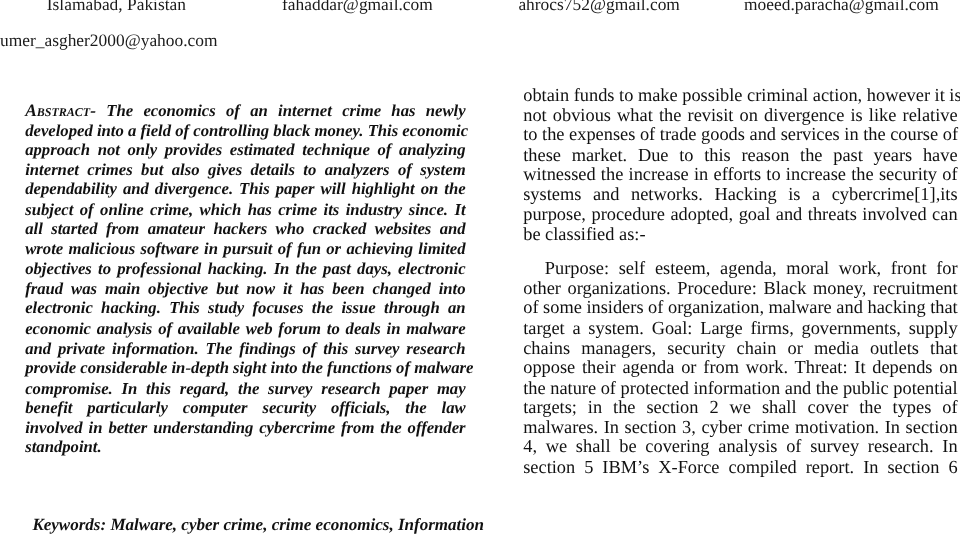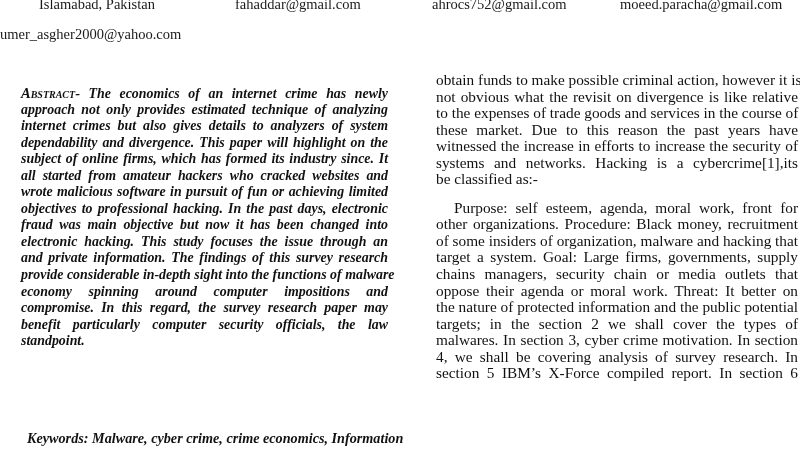--- a/index.html
+++ b/index.html
@@ -76,56 +76,59 @@
 <body>
 
 <div class="header-line" style="left:39px; top:-4px;">Islamabad, Pakistan</div>
 <div class="header-line" style="left:235px; top:-4px;">fahaddar@gmail.com</div>
 <div class="header-line" style="left:432px; top:-4px;">ahrocs752@gmail.com</div>
 <div class="header-line" style="left:620px; top:-4px;">moeed.paracha@gmail.com</div>
 <div class="header-line" style="left:0px; top:14px;margin-top:12px;">umer_asgher2000@yahoo.com</div>
 
 <div class="col left-col">
   <span class="line"><span class="abstract-label">Abstract-</span><span> The economics of an internet crime has newly</span></span>
+  <span class="line">developed into a field of controlling black money. This economic</span>
   <span class="line">approach not only provides estimated technique of analyzing</span>
   <span class="line">internet crimes but also gives details to analyzers of system</span>
   <span class="line">dependability and divergence. This paper will highlight on the</span>
-  <span class="line">subject of online firms, which has formed its industry since. It</span>
+  <span class="line">subject of online crime, which has crime its industry since. It</span>
   <span class="line">all started from amateur hackers who cracked websites and</span>
   <span class="line">wrote malicious software in pursuit of fun or achieving limited</span>
   <span class="line">objectives to professional hacking. In the past days, electronic</span>
   <span class="line">fraud was main objective but now it has been changed into</span>
   <span class="line">electronic hacking. This study focuses the issue through an</span>
+  <span class="line">economic analysis of available web forum to deals in malware</span>
   <span class="line">and private information. The findings of this survey research</span>
   <span class="line">provide considerable in-depth sight into the functions of malware</span>
-  <span class="line">economy spinning around computer impositions and</span>
   <span class="line">compromise. In this regard, the survey research paper may</span>
   <span class="line">benefit particularly computer security officials, the law</span>
+  <span class="line">involved in better understanding cybercrime from the offender</span>
   <span class="line last">standpoint.</span>
 </div>
 
 <div class="keywords">Keywords: Malware, cyber crime, crime economics, Information</div>
 
 <div class="col right-col">
   <div>
     <span class="line">obtain funds to make possible criminal action, however it is</span>
     <span class="line">not obvious what the revisit on divergence is like relative</span>
     <span class="line">to the expenses of trade goods and services in the course of</span>
     <span class="line">these market. Due to this reason the past years have</span>
     <span class="line">witnessed the increase in efforts to increase the security of</span>
     <span class="line">systems and networks. Hacking is a cybercrime[1],its</span>
+    <span class="line">purpose, procedure adopted, goal and threats involved can</span>
     <span class="line last">be classified as:-</span>
   </div>
   <div style="height:12px;"></div>
   <div>
     <span class="line indent">Purpose: self esteem, agenda, moral work, front for</span>
     <span class="line">other organizations. Procedure: Black money, recruitment</span>
     <span class="line">of some insiders of organization, malware and hacking that</span>
     <span class="line">target a system. Goal: Large firms, governments, supply</span>
     <span class="line">chains managers, security chain or media outlets that</span>
-    <span class="line">oppose their agenda or moral work. Threat: It better on</span>
+    <span class="line">oppose their agenda or from work. Threat: It depends on</span>
     <span class="line">the nature of protected information and the public potential</span>
     <span class="line">targets; in the section 2 we shall cover the types of</span>
     <span class="line">malwares. In section 3, cyber crime motivation. In section</span>
     <span class="line">4, we shall be covering analysis of survey research. In</span>
     <span class="line">section 5 IBM’s X-Force compiled report. In section 6</span>
   </div>
 </div>
 
 </body></html>

